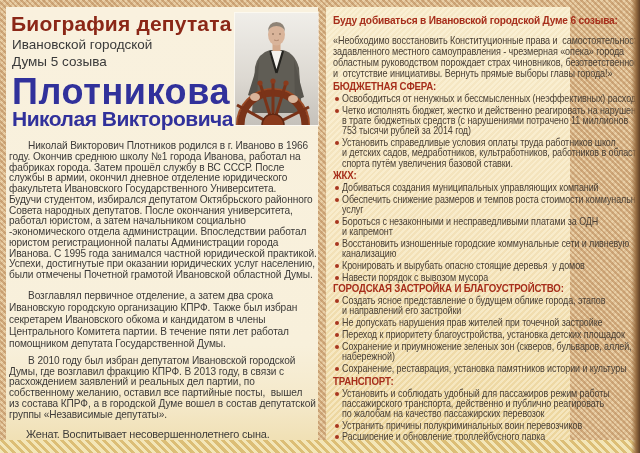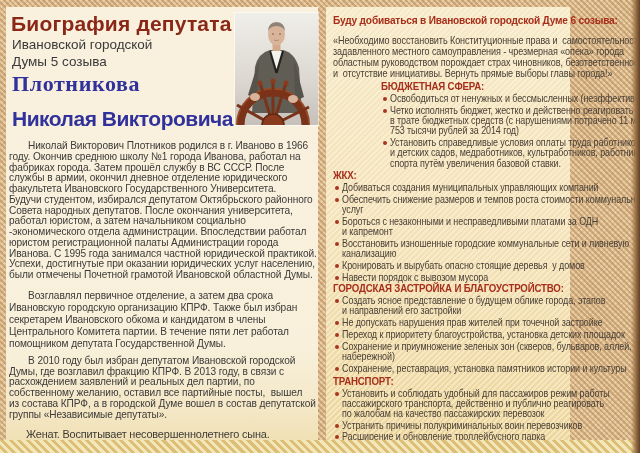--- a/index.html
+++ b/index.html
@@ -13,22 +13,22 @@
   .edge-right{position:absolute;top:0;left:631px;width:9px;height:453px;
     background:linear-gradient(90deg, rgba(110,75,47,0) 0%, #9A7044 55%, #5E3F26 100%);}
 
   
   .left-panel{position:absolute;left:6px;top:7px;width:312px;height:434px;
     background:linear-gradient(180deg,#F9F1DE 0%,#F8F0DB 78%,#F4E8C8 92%,#F0E0B4 100%);}
   .bio-title{position:absolute;left:5px;top:5px;margin:0;font-size:21px;font-weight:bold;
     color:#8B2717;letter-spacing:0.2px;white-space:pre;}
   .bio-sub{position:absolute;left:6px;font-size:13.5px;color:#3A3A3A;white-space:pre;}
   .sub1{top:30px;} .sub2{top:47px;}
-  .name1{position:absolute;left:6px;top:64px;font-size:22px;font-weight:bold;color:#31319B;
-    letter-spacing:0.6px;white-space:pre;font-family:Liberation Serif, serif;}
+  .name1{position:absolute;left:6px;top:64px;font-size:36px;font-weight:bold;color:#31319B;
+    letter-spacing:0.6px;white-space:pre;}
   .name2{position:absolute;left:6px;top:100px;font-size:21px;font-weight:bold;color:#31319B;
     letter-spacing:-0.5px;white-space:pre;text-align:center;}
   .photo{position:absolute;left:229px;top:6px;width:83px;height:112px;
     box-shadow:0 0 0 1px rgba(255,255,255,0.55);}
   .para{position:absolute;left:3px;width:108%;transform:scaleX(0.92);transform-origin:0 0;
     white-space:pre;font-size:11px;color:#3C3A38;letter-spacing:-0.1px;}
   .p1{top:133px;line-height:10.75px;}
   .p2{top:282px;line-height:12px;}
   .p3{top:348px;line-height:10.7px;}
   .family{position:absolute;left:20px;top:421px;font-size:11.5px;color:#3C3A38;
@@ -37,21 +37,21 @@
   
   .right-panel{position:absolute;left:326px;top:7px;width:244px;height:434px;
     background:
       repeating-linear-gradient(135deg, rgba(255,248,225,0.45) 0 2px, rgba(0,0,0,0) 2px 4px),
       linear-gradient(180deg,#F6E9C8 0%,#F3E1B8 55%,#ECD59C 100%);}
   .r-heading{position:absolute;left:7px;top:7px;width:114%;font-size:11.5px;font-weight:bold;
     color:#A62E1B;letter-spacing:-0.2px;white-space:pre;transform:scaleX(0.88);transform-origin:0 0;}
   .quote{position:absolute;left:7px;top:29px;width:114%;font-size:10.3px;line-height:10.9px;
     color:#4A4036;letter-spacing:-0.1px;white-space:pre;transform:scaleX(0.88);transform-origin:0 0;}
   .sec{position:absolute;left:7px;right:3px;}
-  .s0{top:73px;margin-left:48px;} .s1{top:162px;} .s2{top:275px;} .s3{top:368px;}
+  .s0{top:73px;} .s1{top:162px;} .s2{top:275px;} .s3{top:368px;}
   .sec-title{font-size:11px;font-weight:bold;color:#A62E1B;line-height:13px;width:114%;
     letter-spacing:-0.2px;white-space:pre;transform:scaleX(0.88);transform-origin:0 0;}
   .items{margin-top:1px;}
   .item{position:relative;padding-left:9px;margin-bottom:1.5px;}
   .dot{position:absolute;left:2px;top:3px;width:4px;height:4px;border-radius:50%;background:#A8361F;}
   .txt{white-space:pre;font-size:10.2px;line-height:10.3px;color:#4A4036;letter-spacing:-0.1px;
     width:114%;transform:scaleX(0.88);transform-origin:0 0;}
   .s3 .txt{line-height:10px;}
 </style>
 </head>

